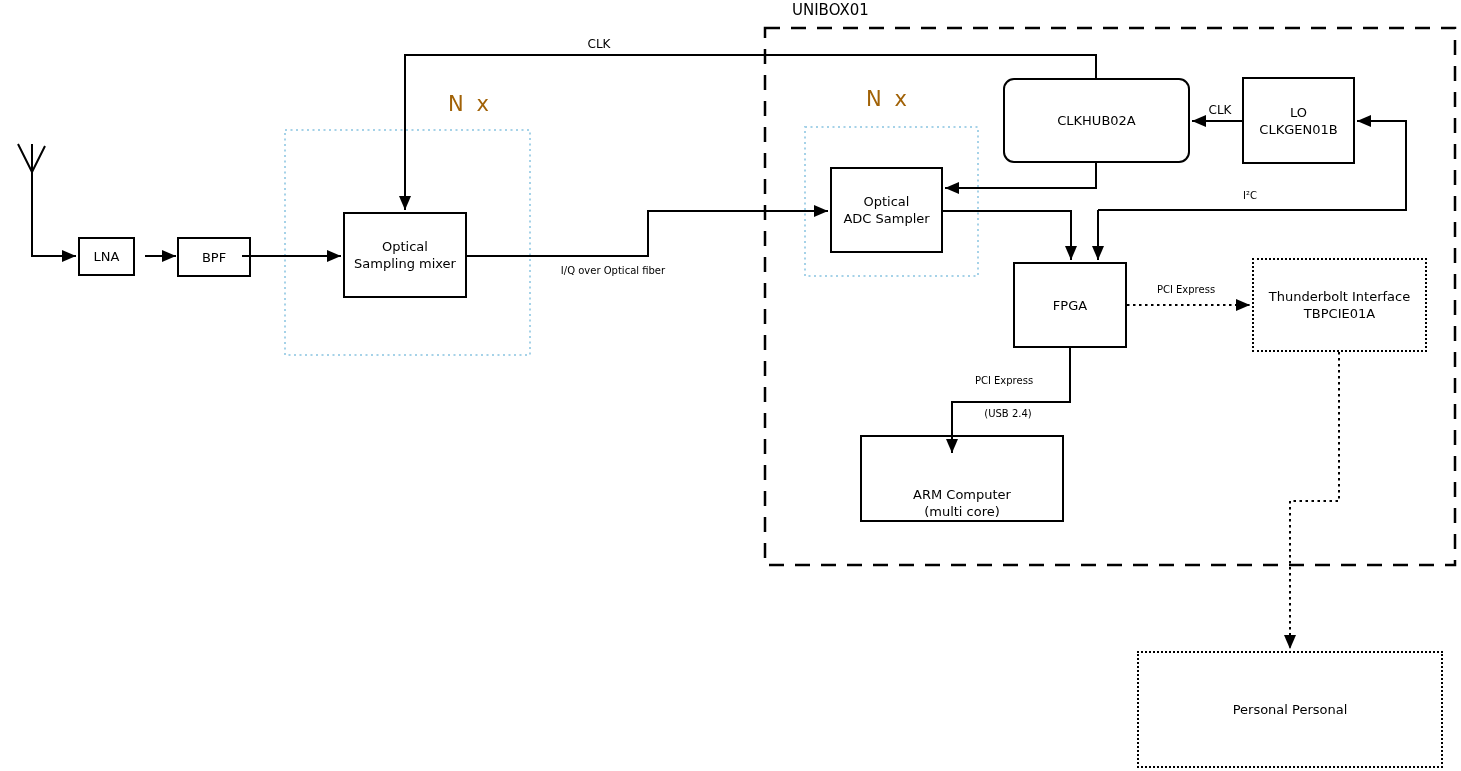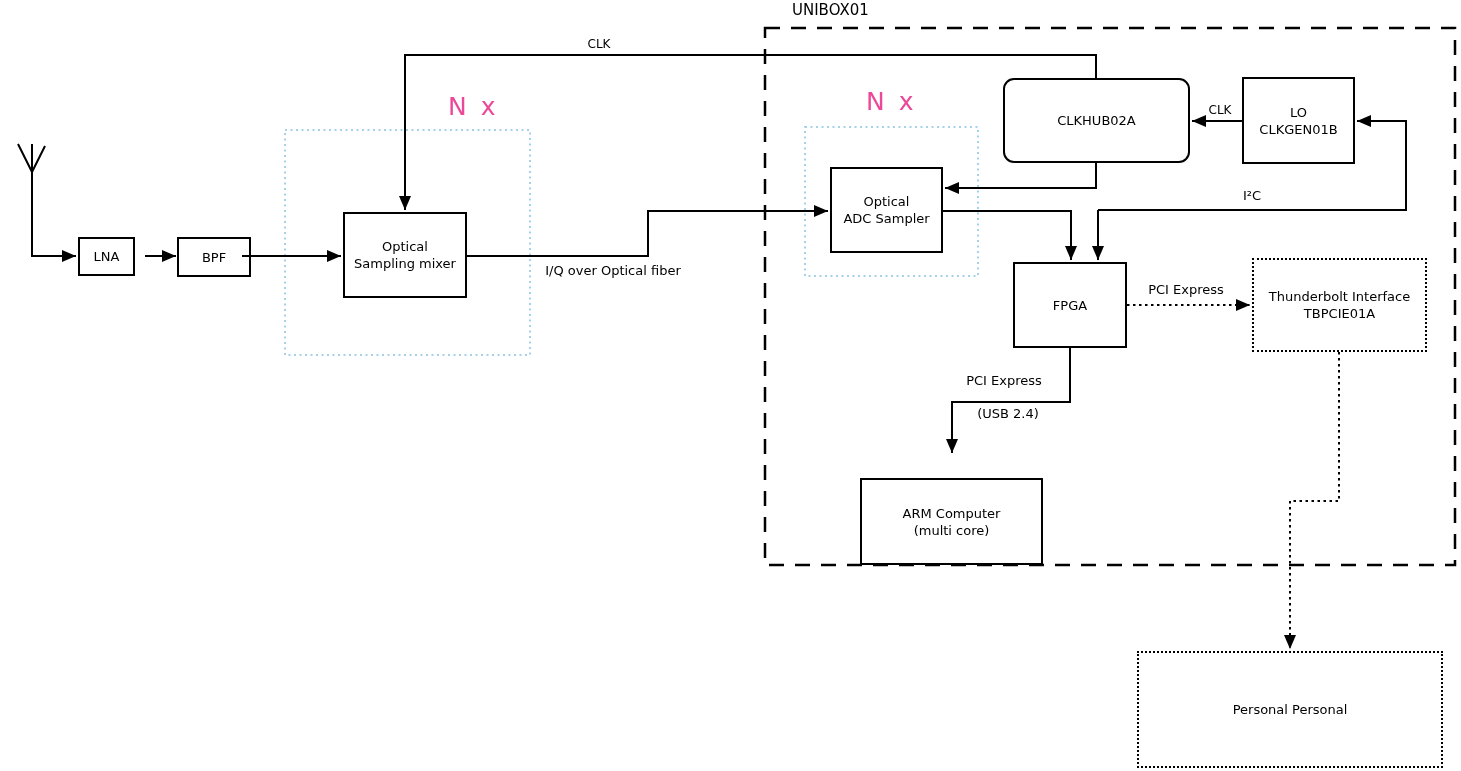--- a/index.html
+++ b/index.html
@@ -21,36 +21,36 @@
     align-items: center;
     justify-content: center;
     text-align: center;
     font-size: 13px;
     line-height: 17px;
   }
   .block.dotted { border: 2px dotted #000; }
   .block-label { white-space: pre-line; }
   .wire-label {
     position: absolute;
-    font-size: 13px;
+    font-size: 10px;
     line-height: 14px;
     white-space: nowrap;
     background: transparent;
   }
   .centered { transform: translateX(-50%); }
   .group-label {
     position: absolute;
     font-size: 15px;
     white-space: nowrap;
   }
   .nx-label {
     position: absolute;
-    font-size: 25px;
+    font-size: 21px;
     letter-spacing: 3px;
-    color: #ec4899;
+    color: #a16207;
     white-space: nowrap;
   }
   svg.layer {
     position: absolute;
     left: 0; top: 0;
     width: 1461px; height: 771px;
     pointer-events: none;
   }
 </style>
 </head>
@@ -89,21 +89,21 @@
     <span class="block-label">LO
 CLKGEN01B</span>
   </div>
   <div class="block" style="left:1013px; top:262px; width:114px; height:86px;">
     <span class="block-label">FPGA</span>
   </div>
   <div class="block dotted" style="left:1252px; top:258px; width:175px; height:94px;">
     <span class="block-label">Thunderbolt Interface
 TBPCIE01A</span>
   </div>
-  <div class="block" style="left:860px; top:478px; width:183px; height:87px;">
+  <div class="block" style="left:860px; top:435px; width:204px; height:87px;align-items:flex-end;">
     <span class="block-label">ARM Computer
 (multi core)</span>
   </div>
   <div class="block dotted" style="left:1137px; top:651px; width:306px; height:117px;">
     <span class="block-label">Personal Personal</span>
   </div>
 
   <svg class="layer">
     <defs>
       <marker id="arrow" markerUnits="userSpaceOnUse" markerWidth="16" markerHeight="13" refX="14" refY="6" orient="auto">

